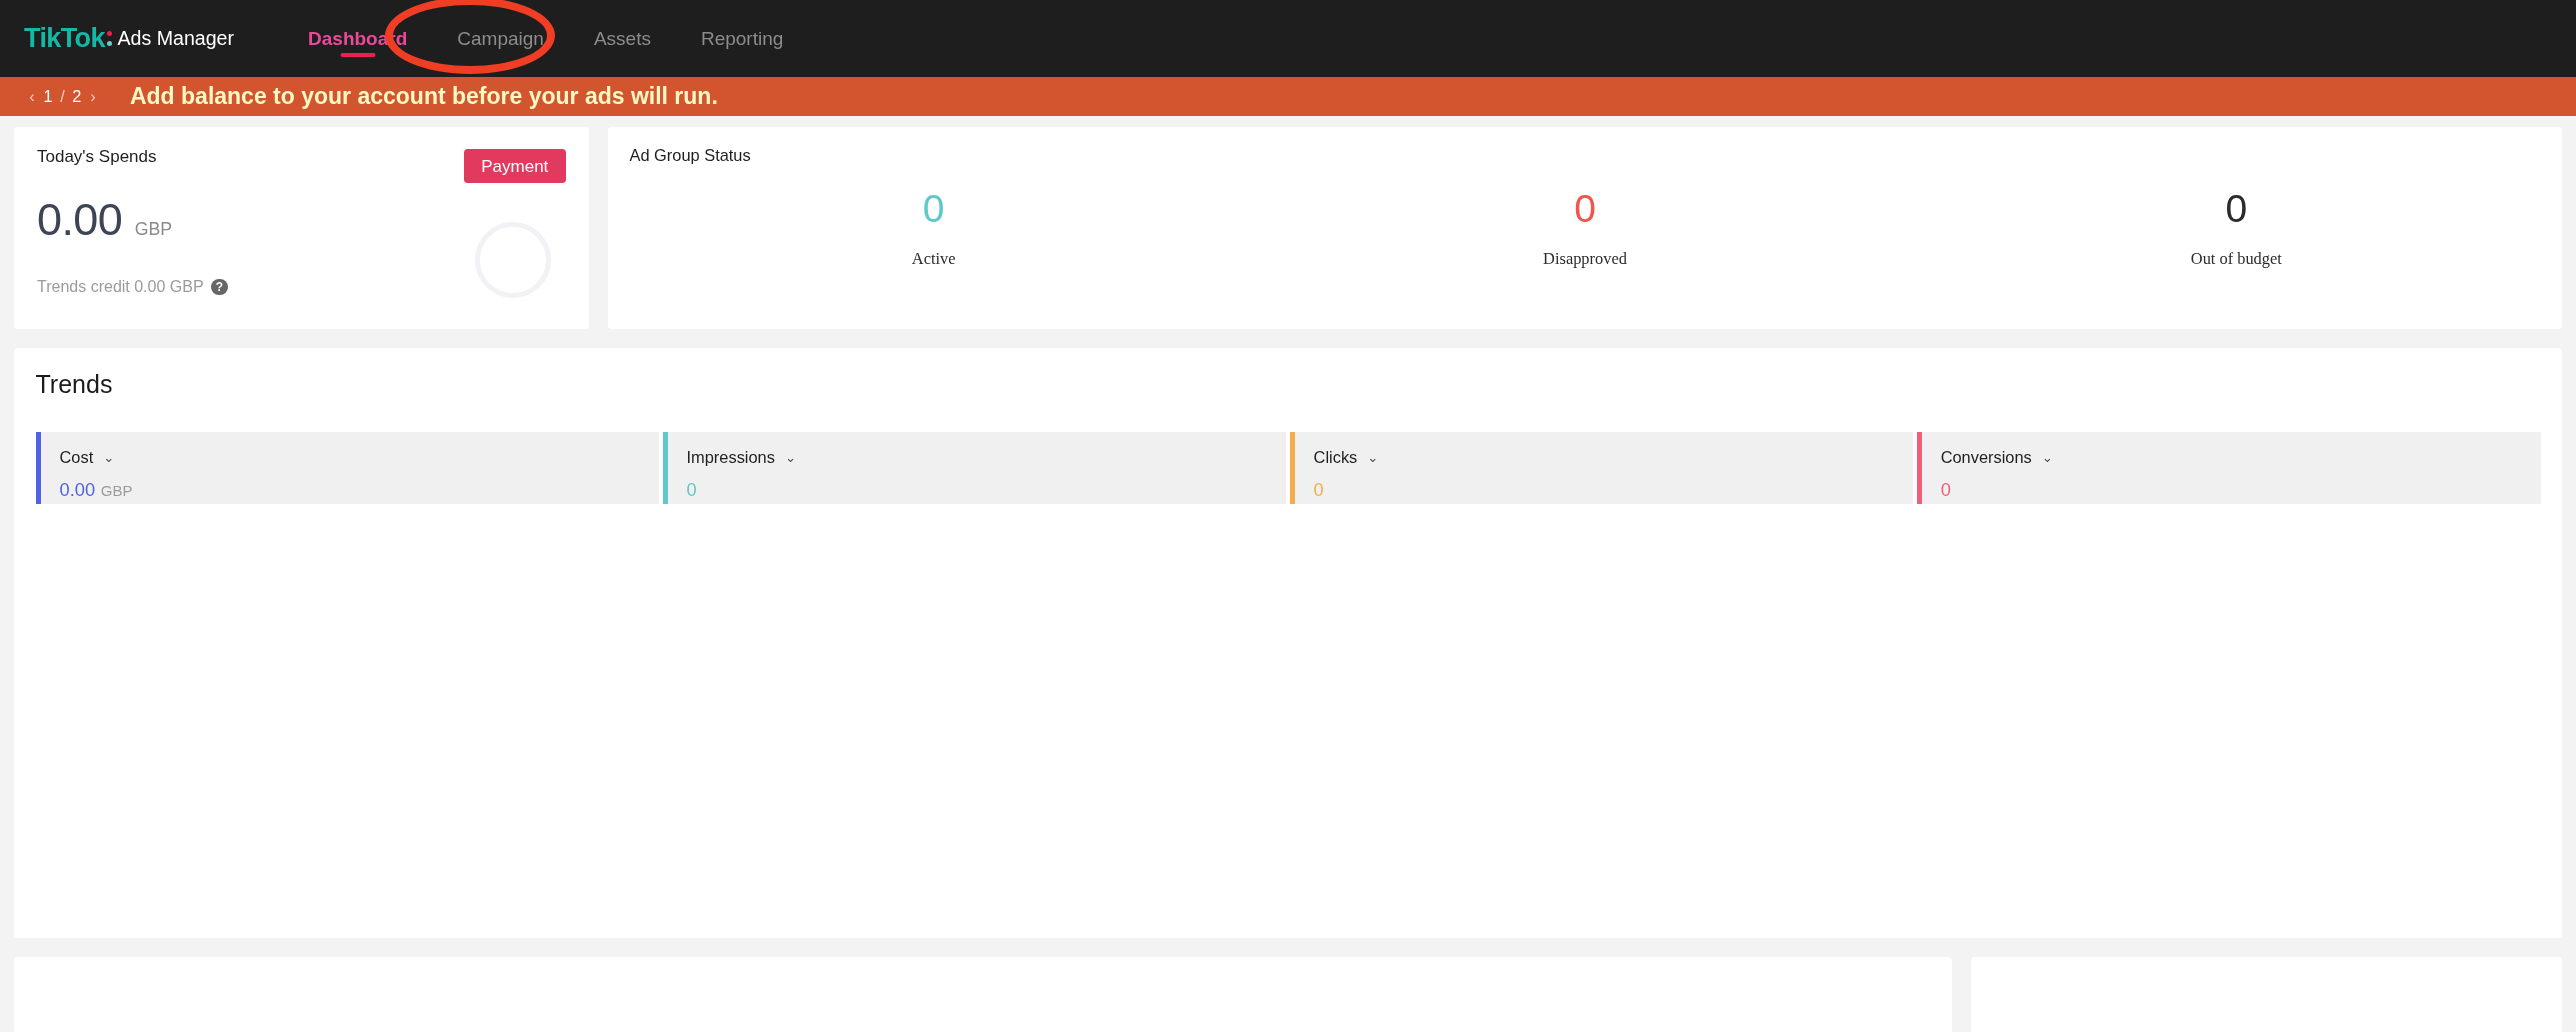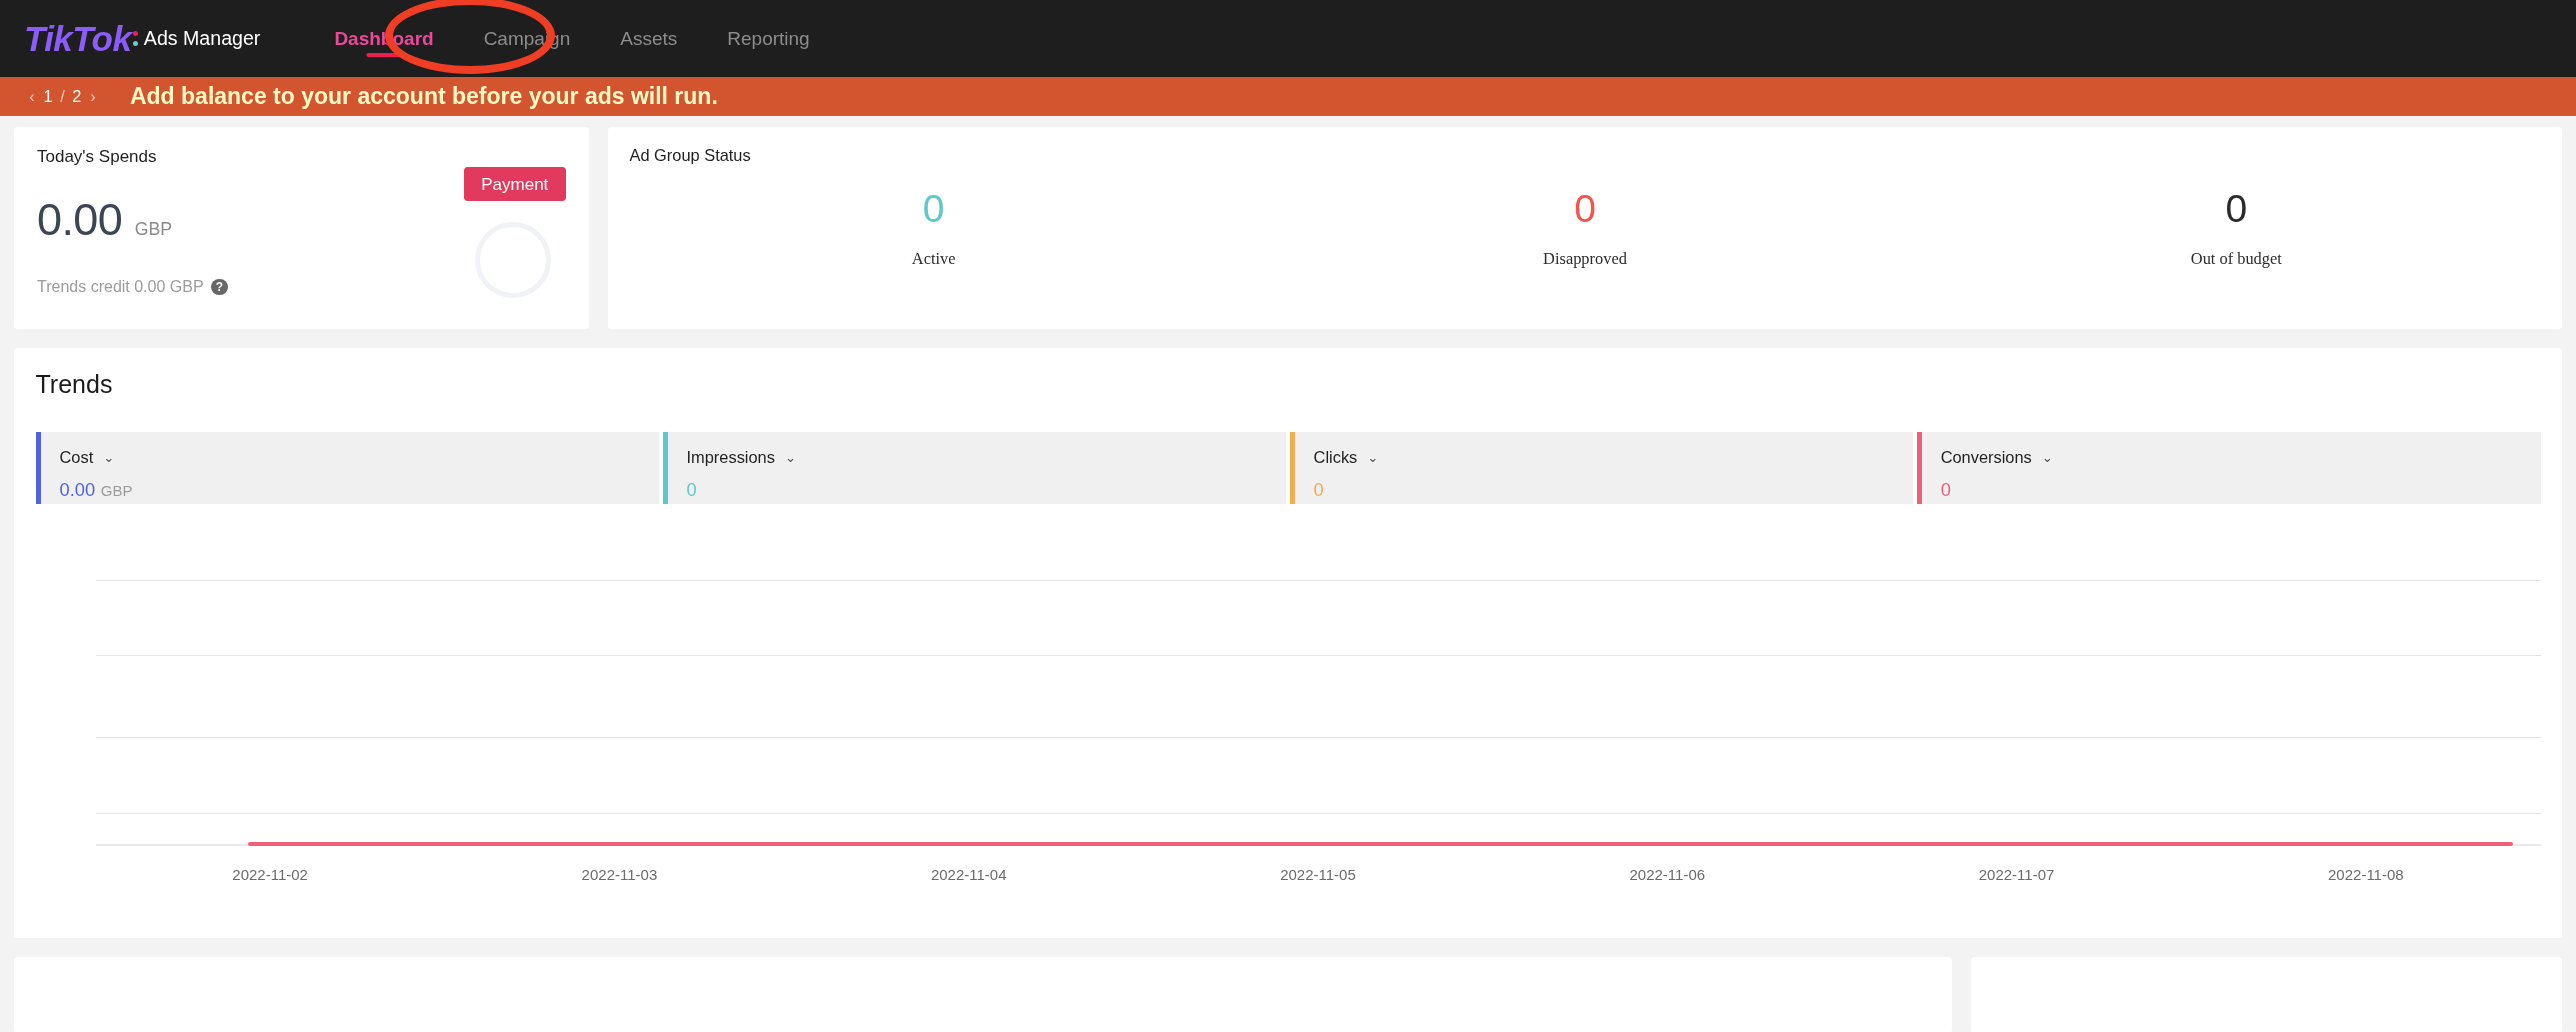--- a/index.html
+++ b/index.html
@@ -27,25 +27,24 @@
     box-sizing: border-box;
     overflow: visible;
   }
   .brand {
     display: flex;
     align-items: center;
     white-space: nowrap;
     margin-right: 49px;
   }
   .brand-tiktok {
-    font-size: 35px;
+    font-size: 27px;
     font-weight: bold;
-    color: #8b5cf6;
+    color: #14b8a6;
     letter-spacing: -0.6px;
-    font-style: italic;
   }
   .brand-colon {
     display: inline-flex;
     flex-direction: column;
     justify-content: center;
     margin: 0 5.7px 0 1.9px;
     height: 25px;
   }
   .brand-colon i {
     display: block;
@@ -164,21 +163,21 @@
     position: relative;
     padding: 20px 23px;
   }
   .spends-title {
     font-size: 17px;
     color: #1f1f1f;
   }
   .payment-btn {
     position: absolute;
     right: 23px;
-    top: 40px;
+    top: 22px;
     background: #e13a5e;
     color: #ffffff;
     font-size: 17px;
     border: none;
     border-radius: 3.8px;
     padding: 8.2px 17.7px;
     cursor: pointer;
     font-family: inherit;
     line-height: 1;
     margin-left: 34px;
@@ -505,37 +504,20 @@
           <span>Conversions</span>
           <span class="metric-caret">⌄</span>
         </div>
         <div class="metric-val-row">
           <span class="metric-val" style="color:#ef5f78">0</span>
           <span class="metric-unit"></span>
         </div>
       </div>
     </div>
 
-    <div class="chart-area">
-      <div class="gridline" style="top:51px"></div>
-      <div class="gridline" style="top:126px"></div>
-      <div class="gridline" style="top:208px"></div>
-      <div class="gridline" style="top:284px"></div>
-      <div class="axis-line"></div>
-      <div class="series-line" style="left:212px; right:28px;"></div>
-      <div class="x-labels">
-        <div class="x-label">2022-11-02</div>
-        <div class="x-label">2022-11-03</div>
-        <div class="x-label">2022-11-04</div>
-        <div class="x-label">2022-11-05</div>
-        <div class="x-label">2022-11-06</div>
-        <div class="x-label">2022-11-07</div>
-        <div class="x-label">2022-11-08</div>
-      </div>
-    </div>
   </div>
 
   <div class="bottom-row">
     <div class="bottom-card left"></div>
     <div class="bottom-card right"></div>
   </div>
 
 </div>
 
 

